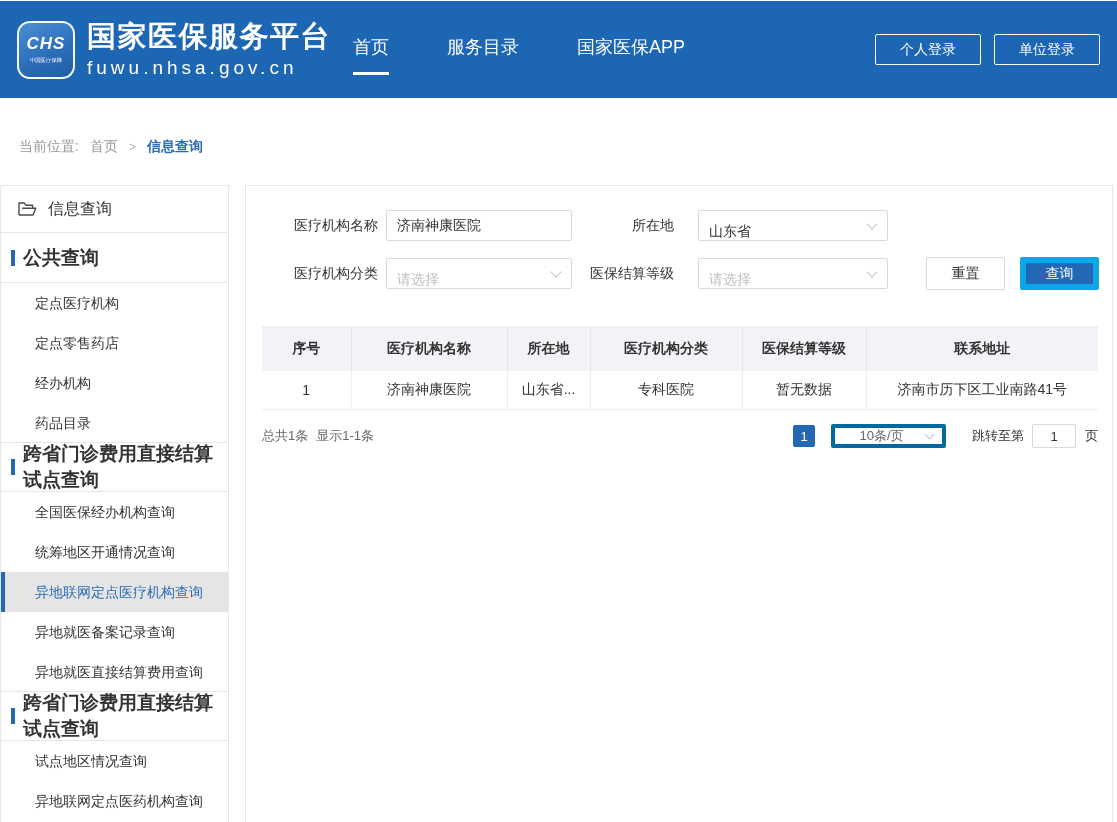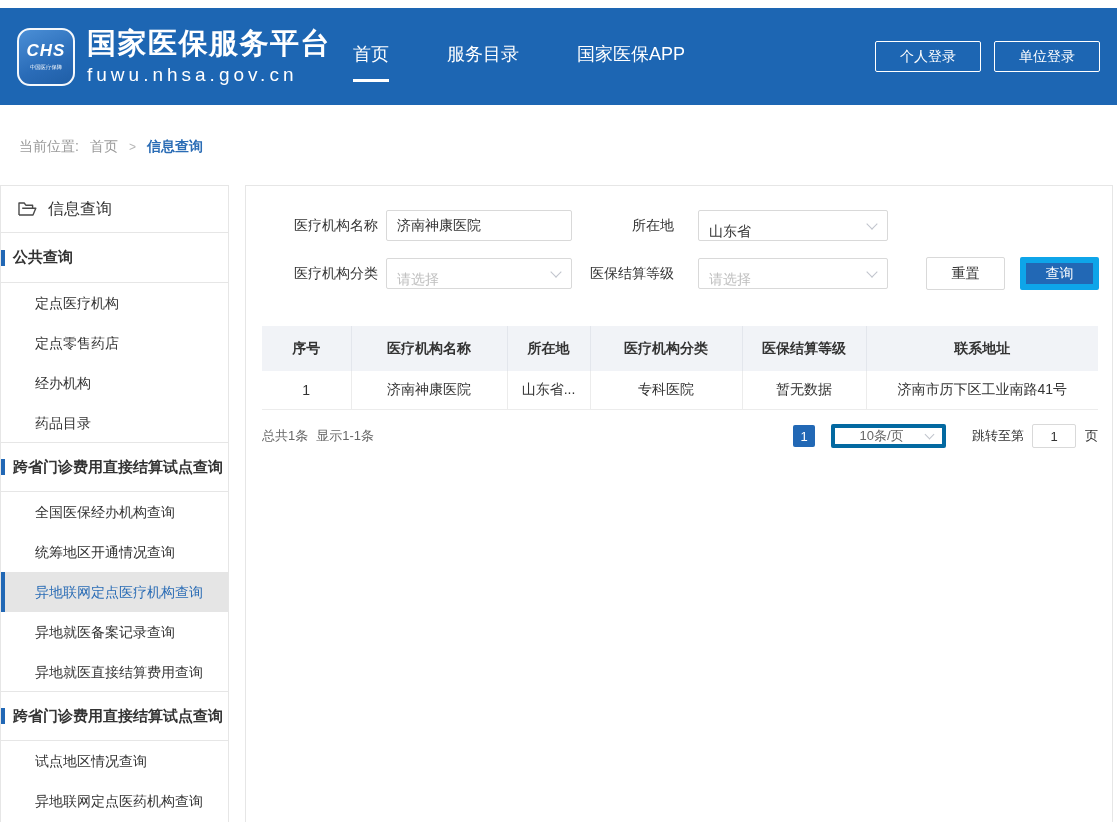--- a/index.html
+++ b/index.html
@@ -1,21 +1,21 @@
 <!DOCTYPE html>
 <html><head>
 <meta charset="utf-8">
 <style>
   * { margin:0; padding:0; box-sizing:border-box; }
   html,body { background:#fff; }
   body { font-family:"Liberation Sans","DejaVu Sans",sans-serif; color:#333; }
   .page { position:relative; width:1117px; height:822px; overflow:hidden; background:#fff; }
 
   
-  .site-header { position:absolute; top:8px; left:0; width:1117px; height:97px;
+  .site-header { position:absolute; top:1px; left:0; width:1117px; height:97px;
     background:#1d66b3; display:flex; align-items:center; padding:0 17px; }
   .logo { display:flex; align-items:center; cursor:pointer; }
   .logo-icon { width:58px; height:58px; border:2px solid rgba(255,255,255,.95); border-radius:13px;
     background:linear-gradient(155deg,#4b8fd6 0%,#2a6cb8 60%,#1f5ea6 100%);
     display:flex; flex-direction:column; align-items:center; justify-content:center; flex:0 0 auto; }
   .logo-chs { color:#fff; font-weight:bold; font-style:italic; font-size:17px; letter-spacing:1px; line-height:1; }
   .logo-subtext { color:#fff; font-size:6px; margin-top:4px; white-space:nowrap; transform:scale(.9); }
   .logo-text { margin-left:12px; color:#fff; }
   .logo-title { font-size:29px; font-weight:bold; letter-spacing:1.5px; line-height:1.15; }
   .logo-domain { font-size:19px; letter-spacing:4px; font-weight:300; margin-top:3px; }
@@ -36,22 +36,22 @@
   .crumb-home { color:#9a9a9a; cursor:pointer; }
   .crumb-sep { color:#b5b5b5; font-size:12px; }
   .crumb-current { color:#2a6cb5; font-weight:bold; cursor:pointer; }
 
   
   .sidebar { position:absolute; top:185px; left:0; width:229px; height:637px;
     background:#fff; border:1px solid #e6e6e6; border-bottom:none; }
   .side-header { height:47px; display:flex; align-items:center; padding-left:17px;
     border-bottom:1px solid #e6e6e6; font-size:16px; color:#333; }
   .side-header .txt { margin-left:11px; }
-  .side-section-title { height:50px; display:flex; align-items:center; 
-    border-bottom:1px solid #e6e6e6; font-size:15px; font-weight:bold; color:#333; }
+  .side-section-title { height:50px; display:flex; align-items:center; padding-left:10px;
+    border-bottom:1px solid #e6e6e6; font-size:19px; font-weight:bold; color:#333; }
   .side-section-title .bar { width:4px; height:16px; background:#2268b5; margin-right:8px; flex:0 0 auto; }
   .side-section + .side-section .side-section-title { border-top:1px solid #e6e6e6; margin-top:-1px; }
   .side-item { position:relative; height:40px; line-height:40px; padding-left:34px;
     font-size:14px; color:#333; cursor:pointer; white-space:nowrap; }
   .side-item.active { background:#e5e5e5; color:#2a6cb5; }
   .side-item.active::before { content:""; position:absolute; left:0; top:0; width:4px; height:40px; background:#2268b5; }
 
   
   .panel { position:absolute; top:185px; left:245px; width:868px; height:637px;
     background:#fff; border:1px solid #e6e6e6; border-bottom:none; }

